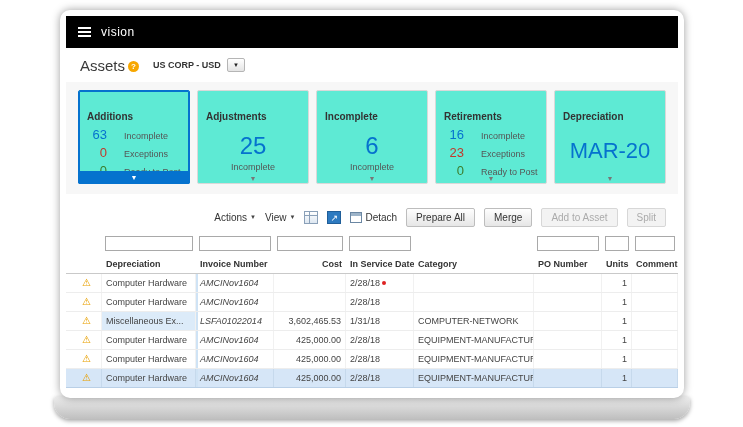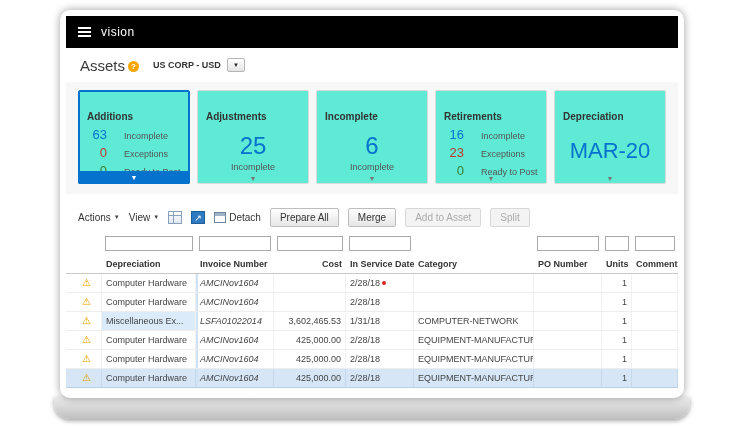--- a/index.html
+++ b/index.html
@@ -45,21 +45,21 @@
   .stat-label{font-size:9px;color:#555;}
   .v-blue{color:var(--accent);} .v-red{color:var(--error);} .v-green{color:var(--success);}
   .big-num{margin-top:10px;text-align:center;font-size:24px;color:var(--accent);}
   .big-num.mar{font-size:22px;margin-top:16px;}
   .big-label{text-align:center;font-size:9px;color:#555;margin-top:2px;}
   .card-chev{position:absolute;bottom:1px;left:0;right:0;text-align:center;font-size:7px;color:#777;}
   .card-footer-selected{position:absolute;bottom:-1px;left:-1px;right:-1px;height:13px;background:var(--accent);
         text-align:center;color:#fff;font-size:7px;line-height:13px;border-radius:0 0 2px 2px;}
 
   
-  .toolbar{display:flex;align-items:center;gap:9px;padding:0 12px;height:26px;margin-top:10px;background:#fff;}
+  .toolbar{display:flex;align-items:center;gap:9px;padding:0 12px;height:26px;margin-top:10px;background:#fff;justify-content:flex-end;}
   .menu-label{font-size:10px;color:#333;display:flex;align-items:center;gap:3px;cursor:pointer;white-space:nowrap;}
   .caret{font-size:6px;color:#444;}
   .tb-icon{display:inline-block;width:14px;height:13px;position:relative;cursor:pointer;}
   .grid-icon{border:1px solid #8aa0b8;background:linear-gradient(#fff,#dde7f1);}
   .grid-icon::before{content:"";position:absolute;left:0;right:0;top:3px;border-top:1px solid #8aa0b8;}
   .grid-icon::after{content:"";position:absolute;top:0;bottom:0;left:4px;border-left:1px solid #8aa0b8;}
   .export-icon{background:#2d7ac0;border:1px solid #1f5e99;}
   .export-icon::before{content:"\2197";position:absolute;left:2px;top:0;color:#fff;font-size:9px;line-height:12px;}
   .detach-icon{width:12px;height:11px;border:1px solid #6b87a3;background:#fff;}
   .detach-icon::before{content:"";position:absolute;left:0;right:0;top:0;height:3px;background:#9db4c9;}

